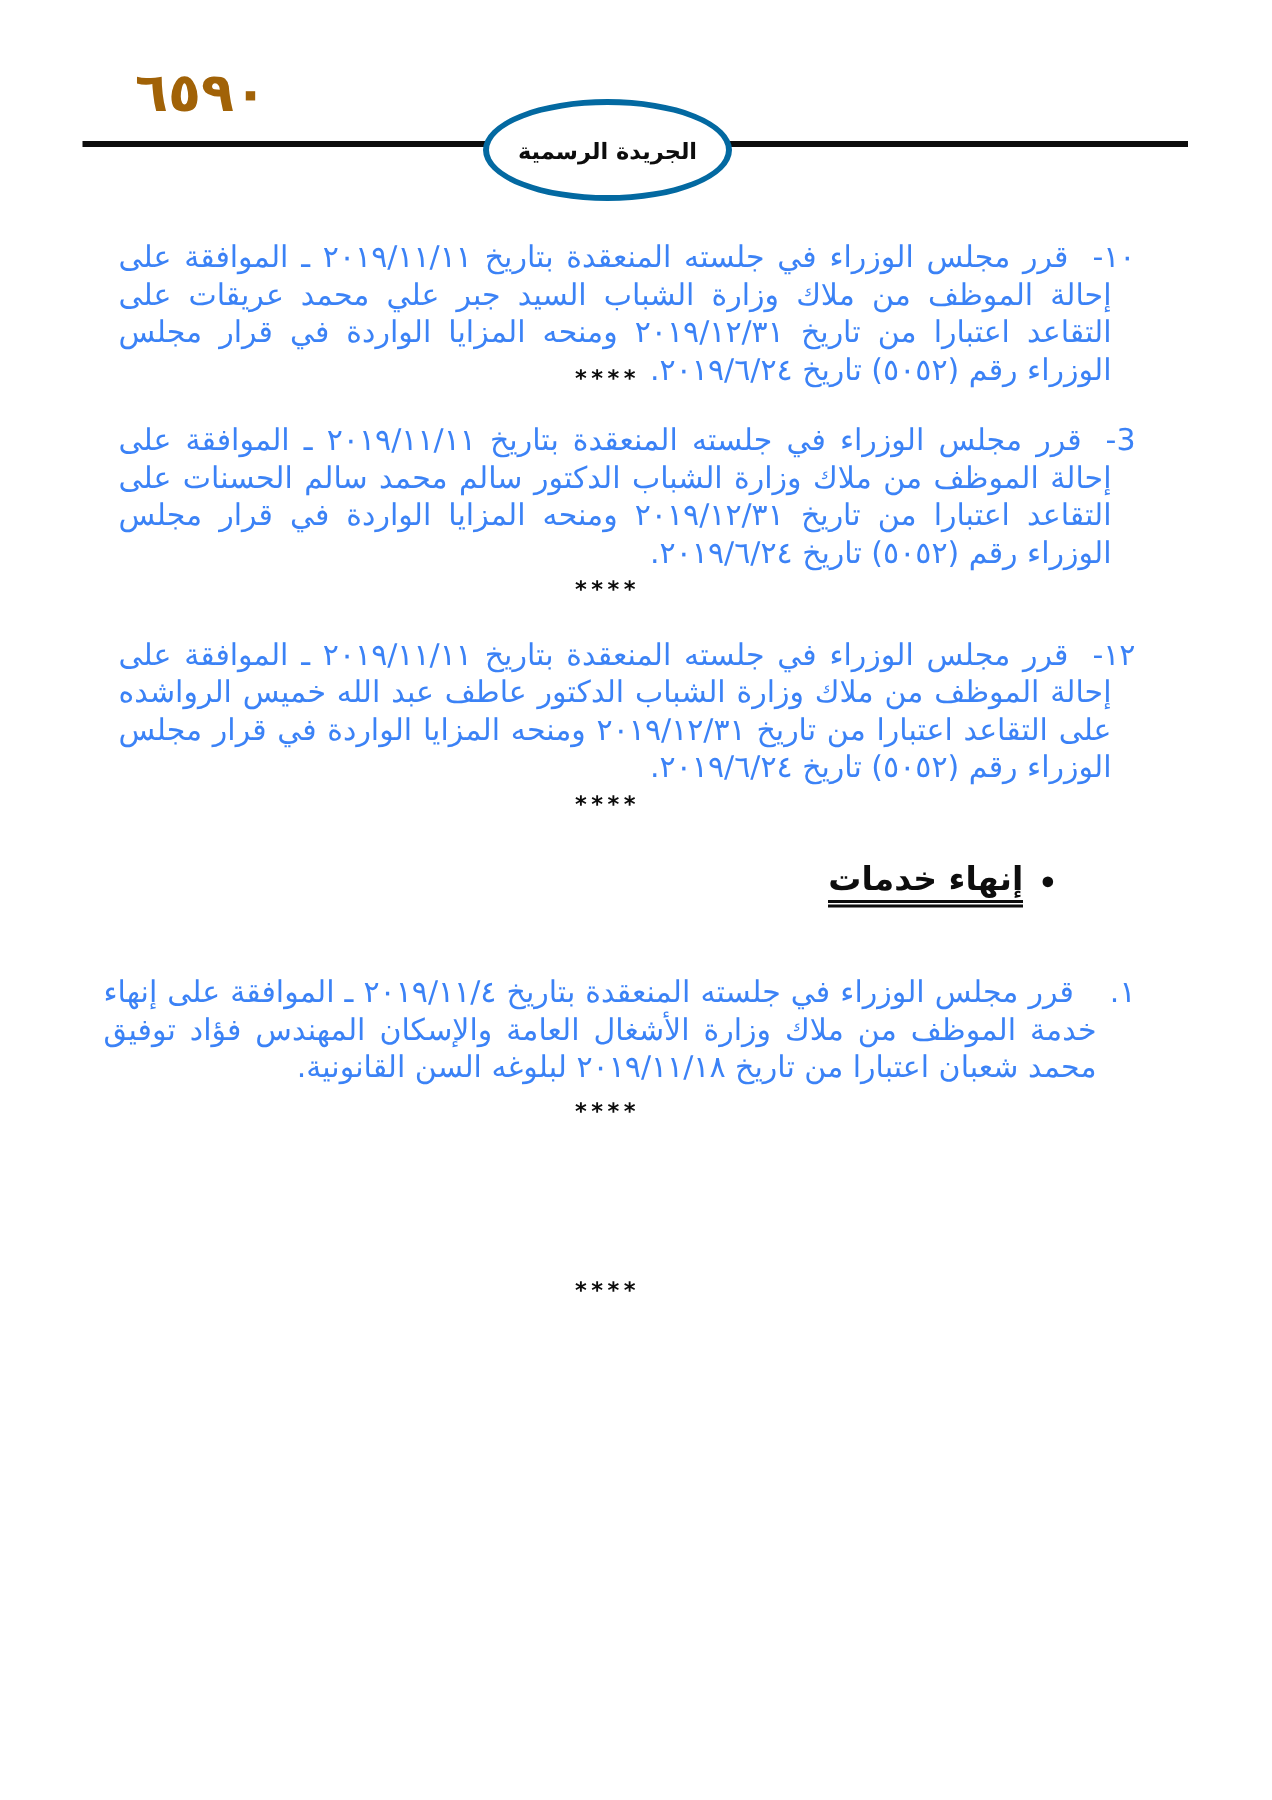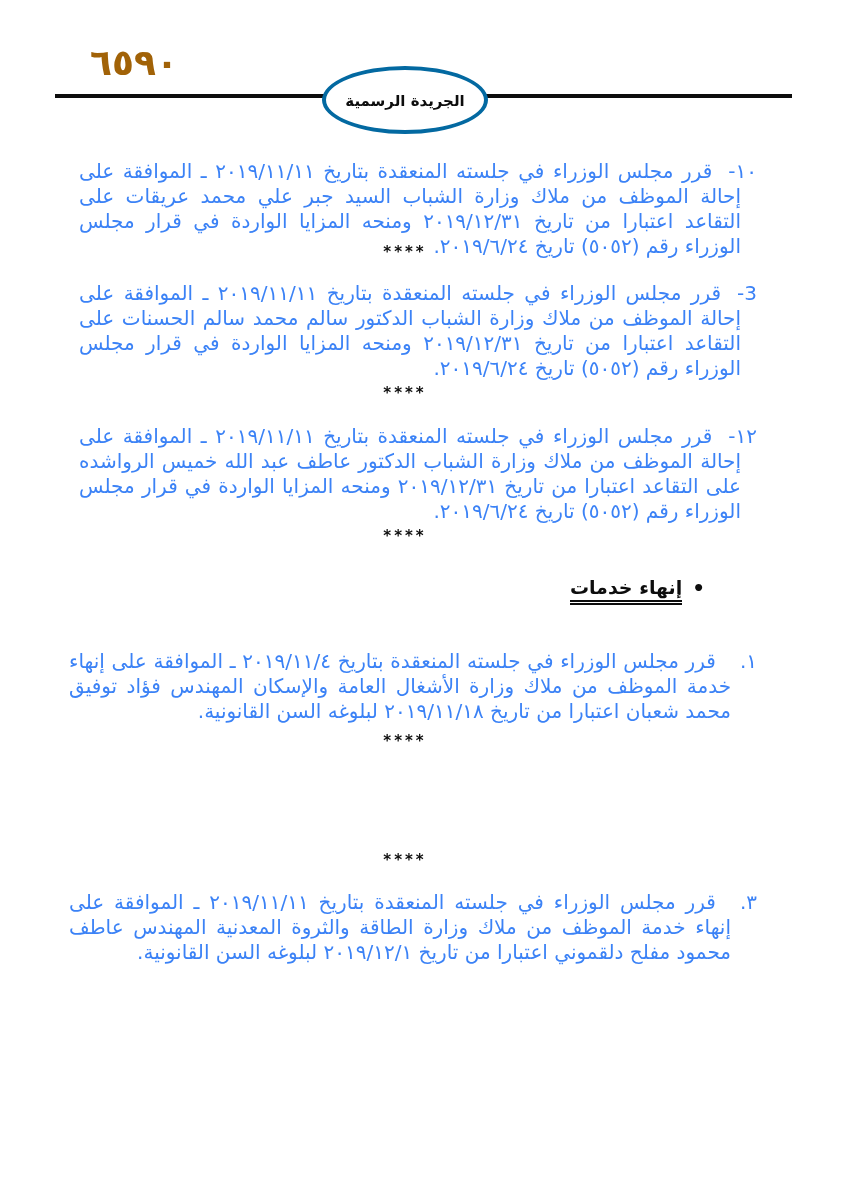--- a/index.html
+++ b/index.html
@@ -58,21 +58,21 @@
   
   .section-heading{
     position:absolute;right:143px;top:576px;
     direction:rtl;display:flex;align-items:flex-start;
     font-weight:bold;color:#0d0d0d;
   }
   .section-heading .bullet{
     font-size:20px;line-height:24px;margin-left:10px;
   }
   .section-heading .title{
-    font-size:19px;line-height:22px;
+    font-size:22px;line-height:22px;
     border-bottom:5px double #0d0d0d;
     padding-bottom:2px;
   }
 </style>
 </head>
 <body>
 
 <div class="sheet">
 
   <div class="page-number">٦٥٩٠</div>
@@ -98,15 +98,14 @@
     <span class="title">إنهاء خدمات</span>
   </div>
 
   <p class="item s2" style="top:629px"><span class="marker">١.</span><span>قرر مجلس الوزراء في جلسته المنعقدة بتاريخ ٢٠١٩/١١/٤ ـ الموافقة على إنهاء خدمة الموظف من ملاك وزارة الأشغال العامة والإسكان المهندس فؤاد توفيق محمد شعبان اعتبارا من تاريخ ٢٠١٩/١١/١٨ لبلوغه السن القانونية.</span></p>
 
   <div class="sep" style="top:729px">****</div>
 
 
   <div class="sep" style="top:848px">****</div>
 
-  <p class="item s2" style="top:870px"><span class="marker">٣.</span><span>قرر مجلس الوزراء في جلسته المنعقدة بتاريخ ٢٠١٩/١١/١١ ـ الموافقة على إنهاء خدمة الموظف من ملاك وزارة الطاقة والثروة المعدنية المهندس عاطف محمود مفلح دلقموني اعتبارا من تاريخ ٢٠١٩/١٢/١ لبلوغه السن القانونية.</span></p>
 
 </div>
 
 </body></html>

